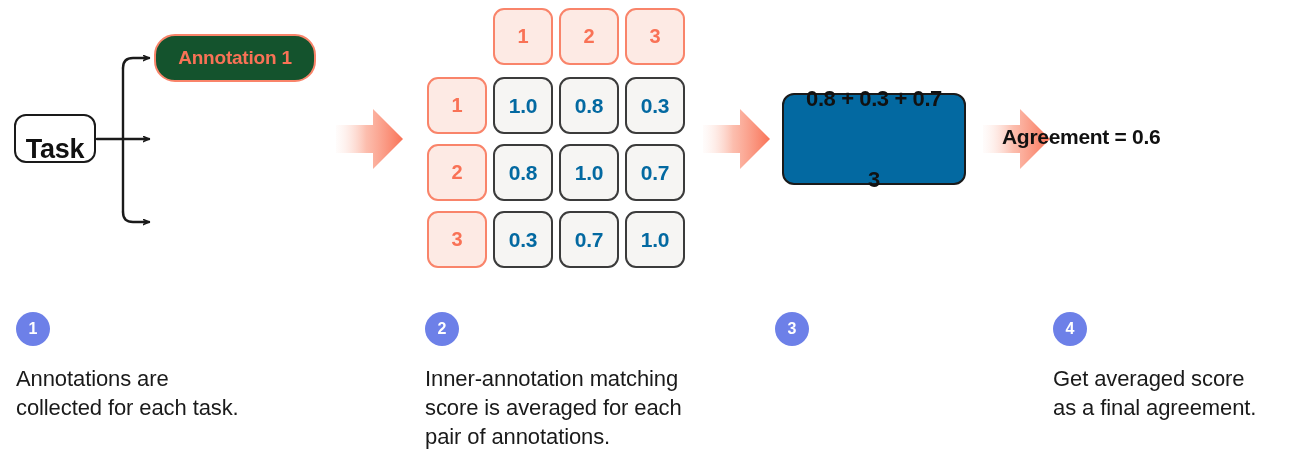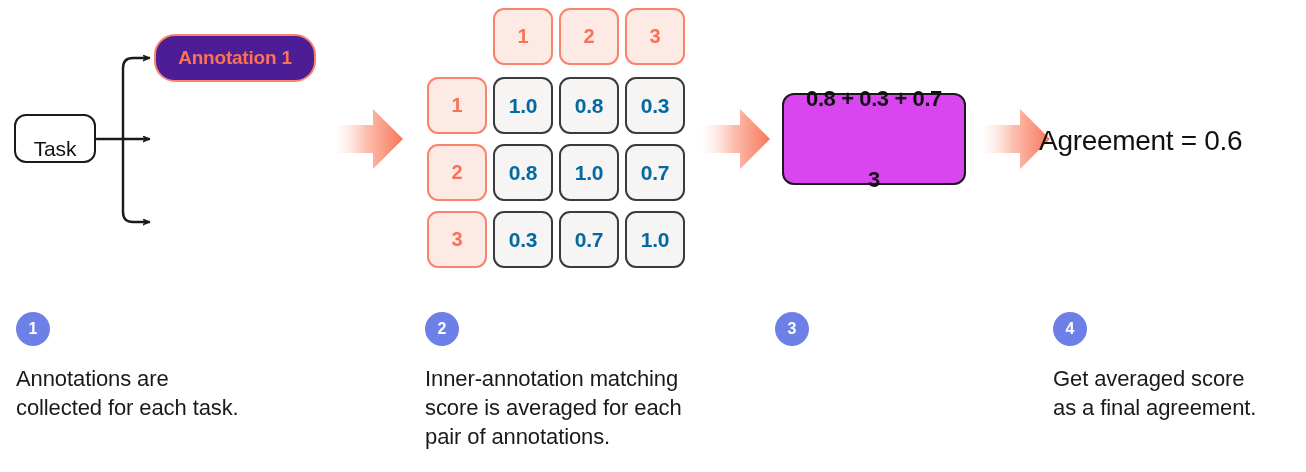--- a/index.html
+++ b/index.html
@@ -33,36 +33,36 @@
     height: 49px;
     border: 2.4px solid #1a1a1a;
     border-radius: 12px;
     background: #ffffff;
     display: flex;
     align-items: center;
     justify-content: center;
     box-sizing: border-box;
   }
   .task-label {
-    font-size: 21px;
-    font-weight: 400;
+    font-size: 27px;
+    font-weight: 700;
     letter-spacing: -0.2px;
     color: #111111;
     margin-top: 21px;
   }
 
   
   .annotation-pill {
     position: absolute;
     left: 154px;
     width: 162px;
     height: 48px;
     border: 2.2px solid #F9846A;
     border-radius: 21px;
-    background: #4c1d95;
+    background: #14532d;
     display: flex;
     align-items: center;
     justify-content: center;
     box-sizing: border-box;
   }
   .annotation-pill span {
     font-size: 19px;
     font-weight: 700;
     color: #F97256;
     letter-spacing: -0.2px;
@@ -124,21 +124,21 @@
 
   
   #formula-box {
     position: absolute;
     left: 782px;
     top: 93px;
     width: 184px;
     height: 92px;
     border: 2.2px solid #1a1a1a;
     border-radius: 12px;
-    background: #d946ef;
+    background: #0369a1;
     box-sizing: border-box;
     display: flex;
     flex-direction: column;
     align-items: center;
     justify-content: center;
     gap: 24px;
   }
   .frac-num {
     font-size: 22px;
     font-weight: 700;
@@ -154,24 +154,24 @@
   .frac-den {
     font-size: 22px;
     font-weight: 700;
     color: #111111;
     padding-top: 4px;
   }
 
   
   #result-text {
     position: absolute;
-    left: 1039px;
+    left: 1002px;
     top: 125px;
-    font-size: 28px;
-    font-weight: 400;
+    font-size: 21px;
+    font-weight: 700;
     letter-spacing: -0.3px;
     color: #111111;
     white-space: nowrap;
   }
 
   
   #steps-row {
     position: absolute;
     left: 0;
     top: 312px;

